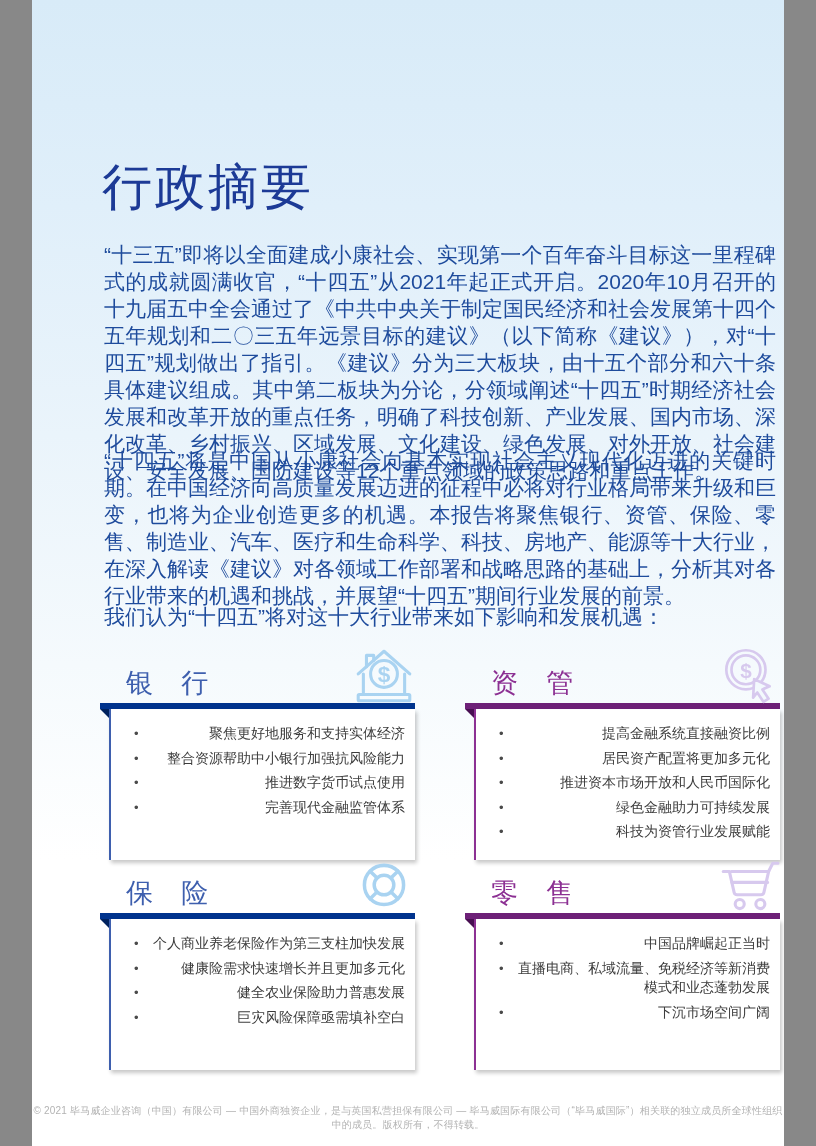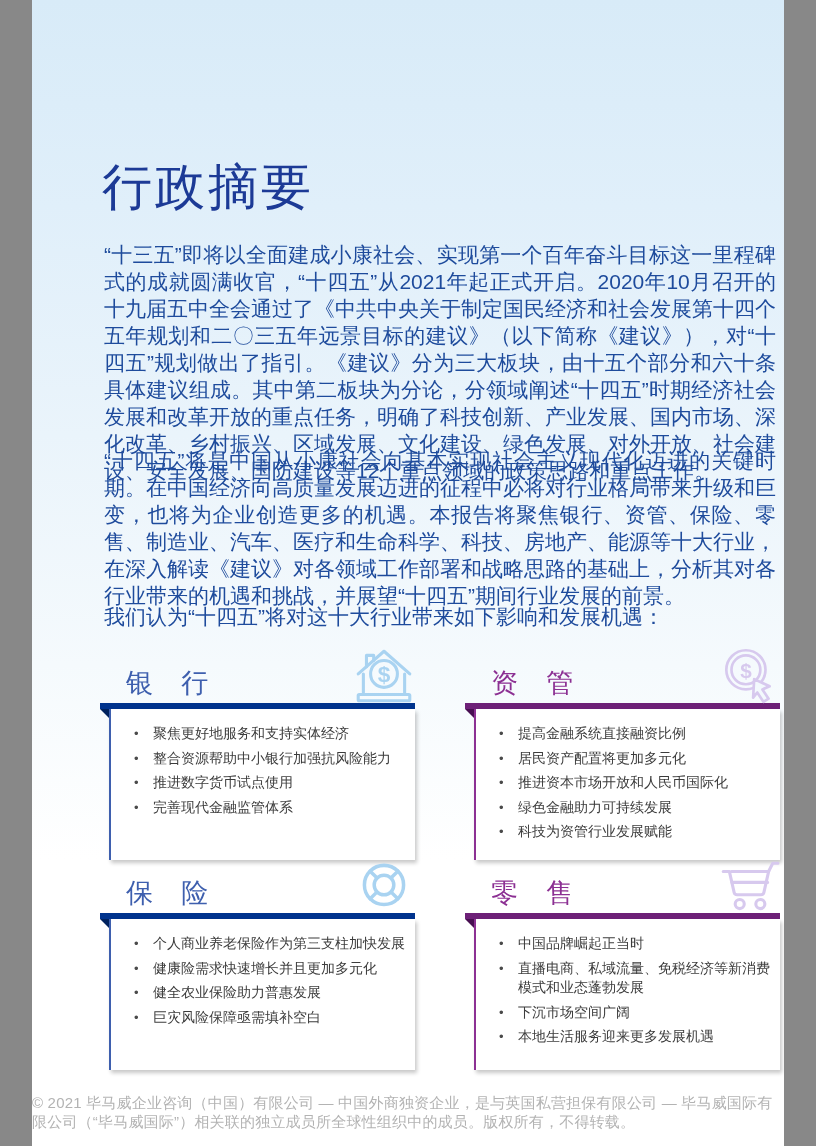--- a/index.html
+++ b/index.html
@@ -55,20 +55,21 @@
   .theme-purple .card-bar{background:var(--kpmg-purple,#6d2077);}
 
   .card-body{
     position:relative;
     margin-left:9px;
     background:#ffffff;
     min-height:126px;
     box-shadow:2px 3px 4px rgba(0,0,0,0.22);
     padding:15px 10px 10px 10px;
     flex:1;
+    text-align:right;
   }
   .theme-blue .card-body{border-left:2px solid var(--card-title-blue,#2a55a5);}
   .theme-purple .card-body{border-left:2px solid var(--card-title-purple,#7b2d86);}
 
   .card-fold{
     position:absolute;left:-11px;top:0;
     width:0;height:0;
     border-left:9px solid transparent;
   }
   .theme-blue .card-fold{border-top:9px solid var(--fold-blue,#00225e);}
@@ -81,21 +82,22 @@
     font-size:14px;line-height:19.5px;
     color:var(--bullet-text,#3c3c3c);
   }
   ul.bullets li::before{
     content:"•";
     position:absolute;left:13px;top:0;
     color:#4a4a4a;font-size:13px;
   }
   .footer{
     position:absolute;left:0;bottom:14px;width:100%;
-    font-size:15px;letter-spacing:0.2px;
+    text-align:center;
+    font-size:10px;letter-spacing:0.2px;
     color:var(--footer-gray,#b3b3b3);
   }
 </style>
 </head>
 <body>
 
 <div class="page">
 
   <h1 class="doc-title">行政摘要</h1>
 
@@ -195,20 +197,19 @@
           </svg>
         </span>
       </div>
       <div class="card-bar"></div>
       <div class="card-body">
         <span class="card-fold"></span>
         <ul class="bullets">
           <li>中国品牌崛起正当时</li>
           <li>直播电商、私域流量、免税经济等新消费模式和业态蓬勃发展</li>
           <li>下沉市场空间广阔</li>
-          <li>本地生活服务迎来更多发展机遇</li>
         </ul>
       </div>
     </div>
   </div>
 
   <div class="footer">© 2021 毕马威企业咨询（中国）有限公司 — 中国外商独资企业，是与英国私营担保有限公司 — 毕马威国际有限公司（“毕马威国际”）相关联的独立成员所全球性组织中的成员。版权所有，不得转载。</div>
 </div>
 
 </body></html>

